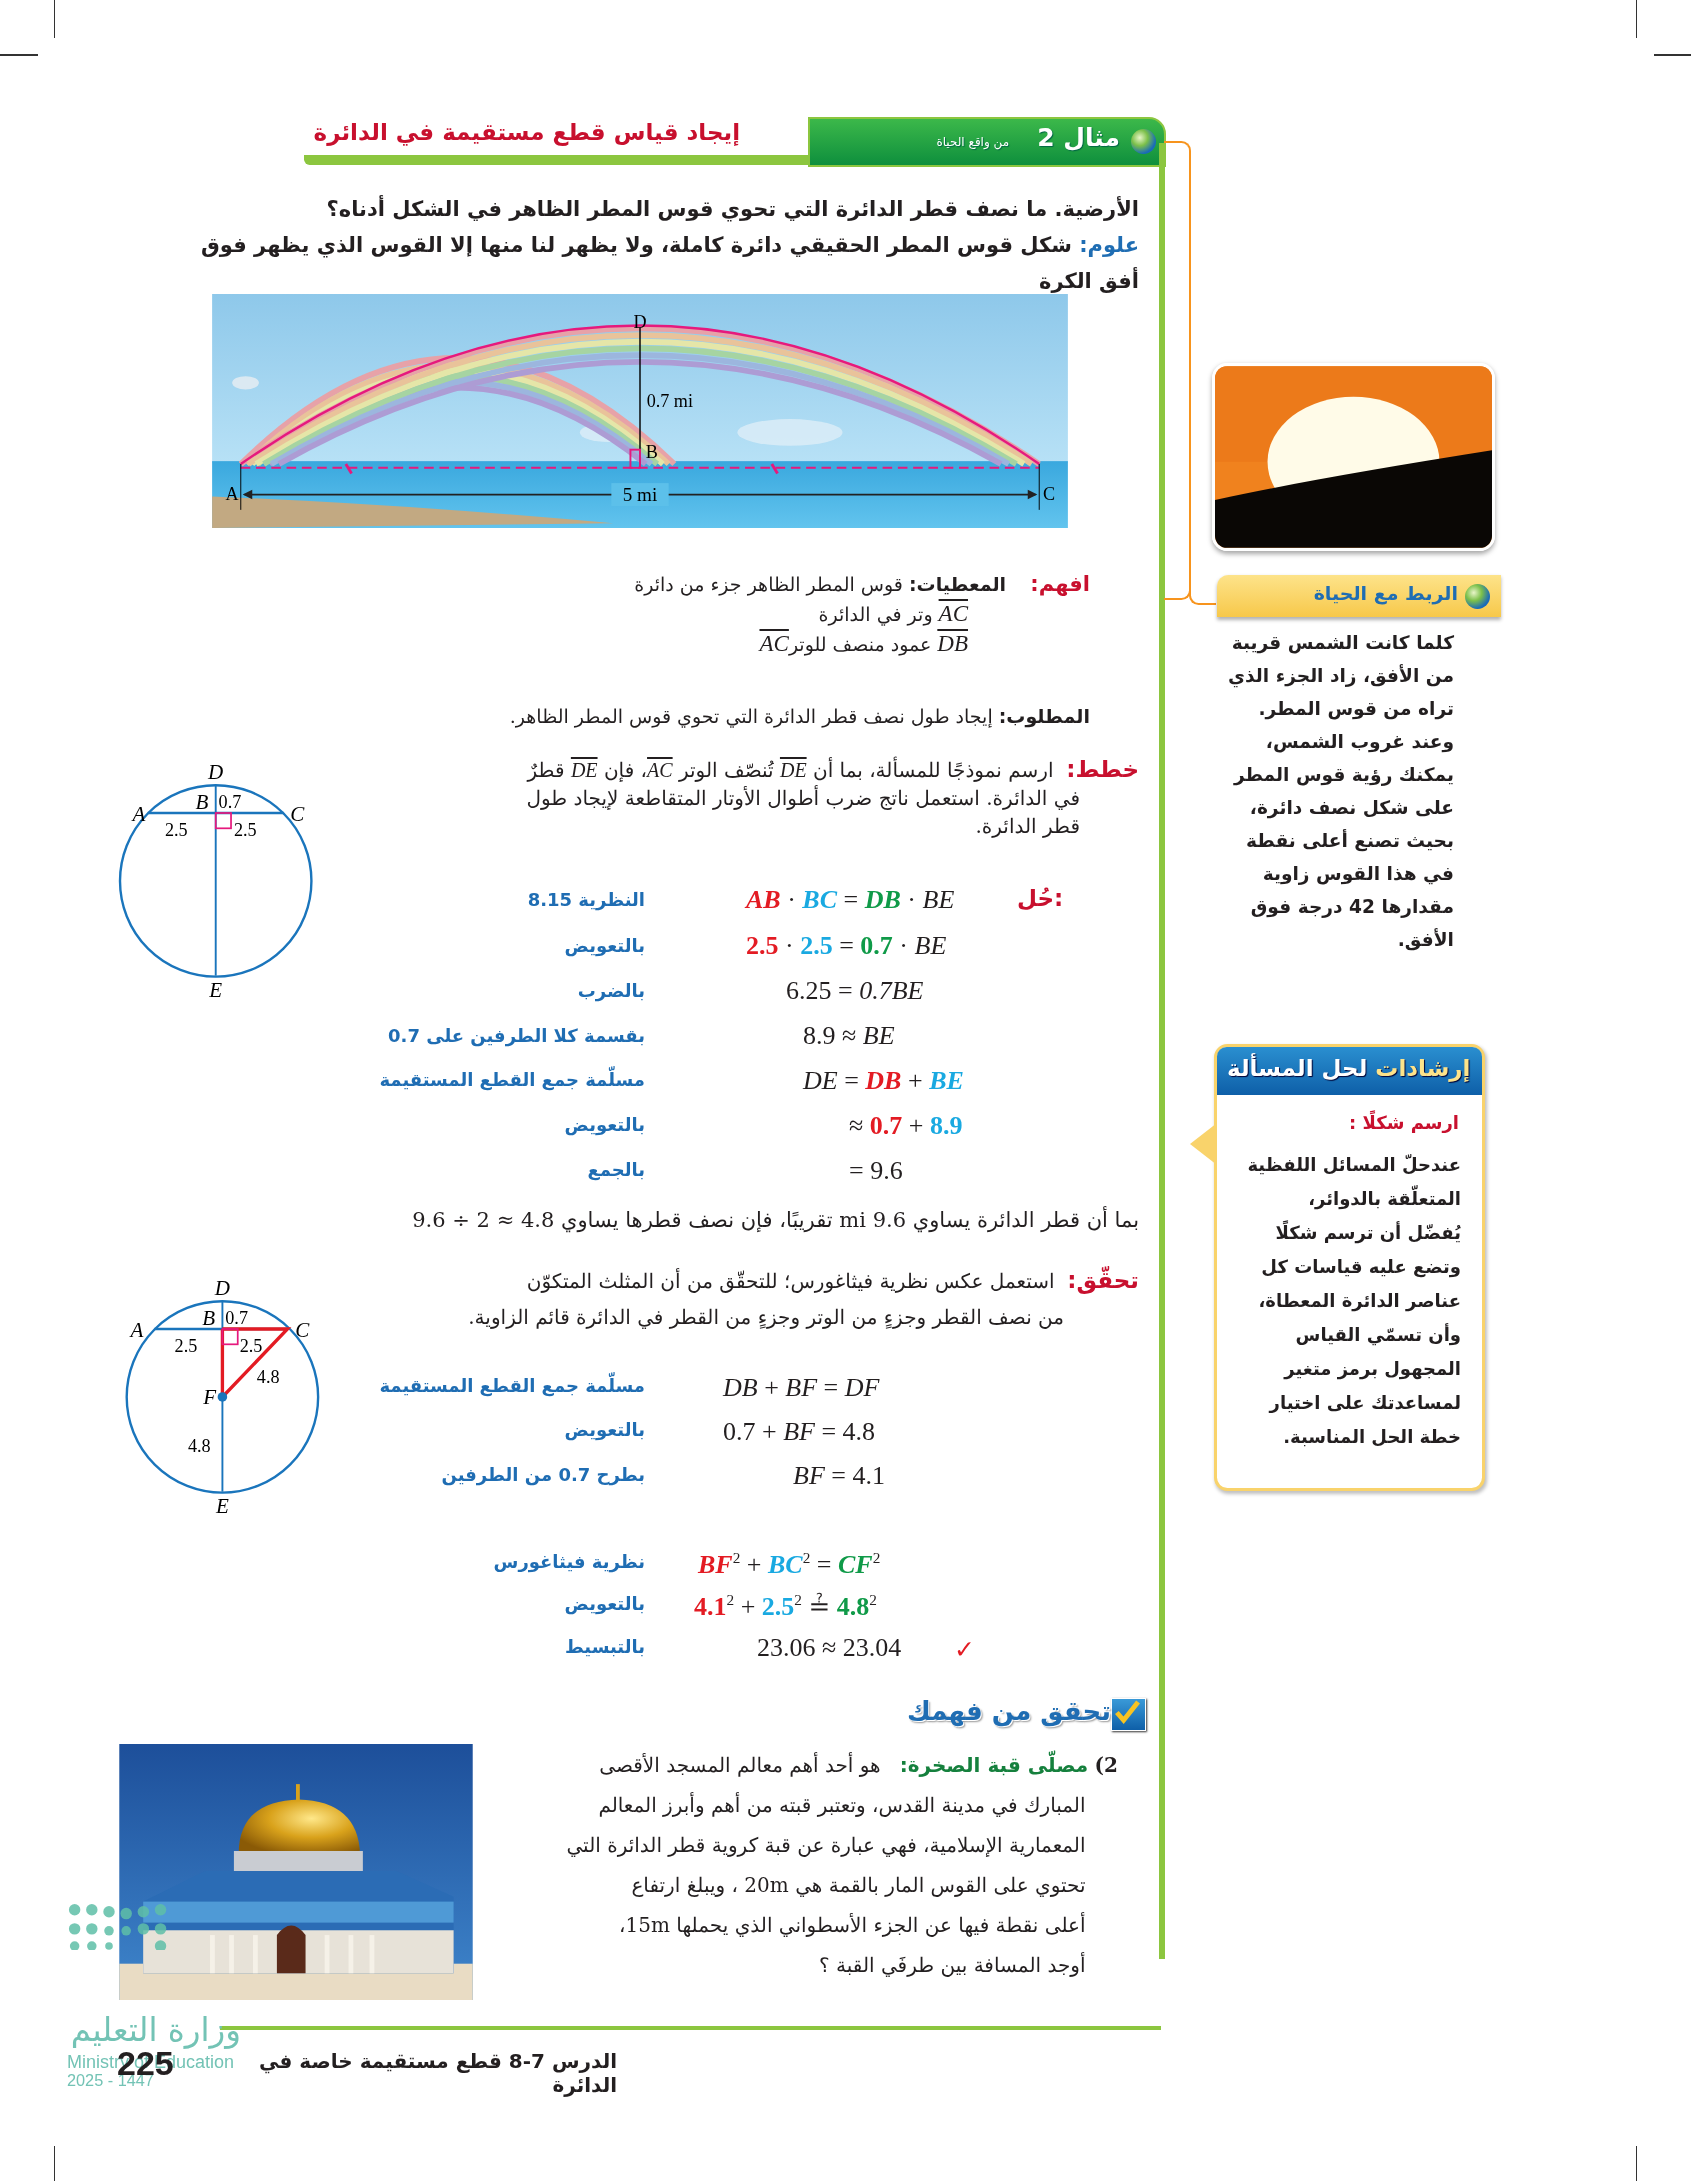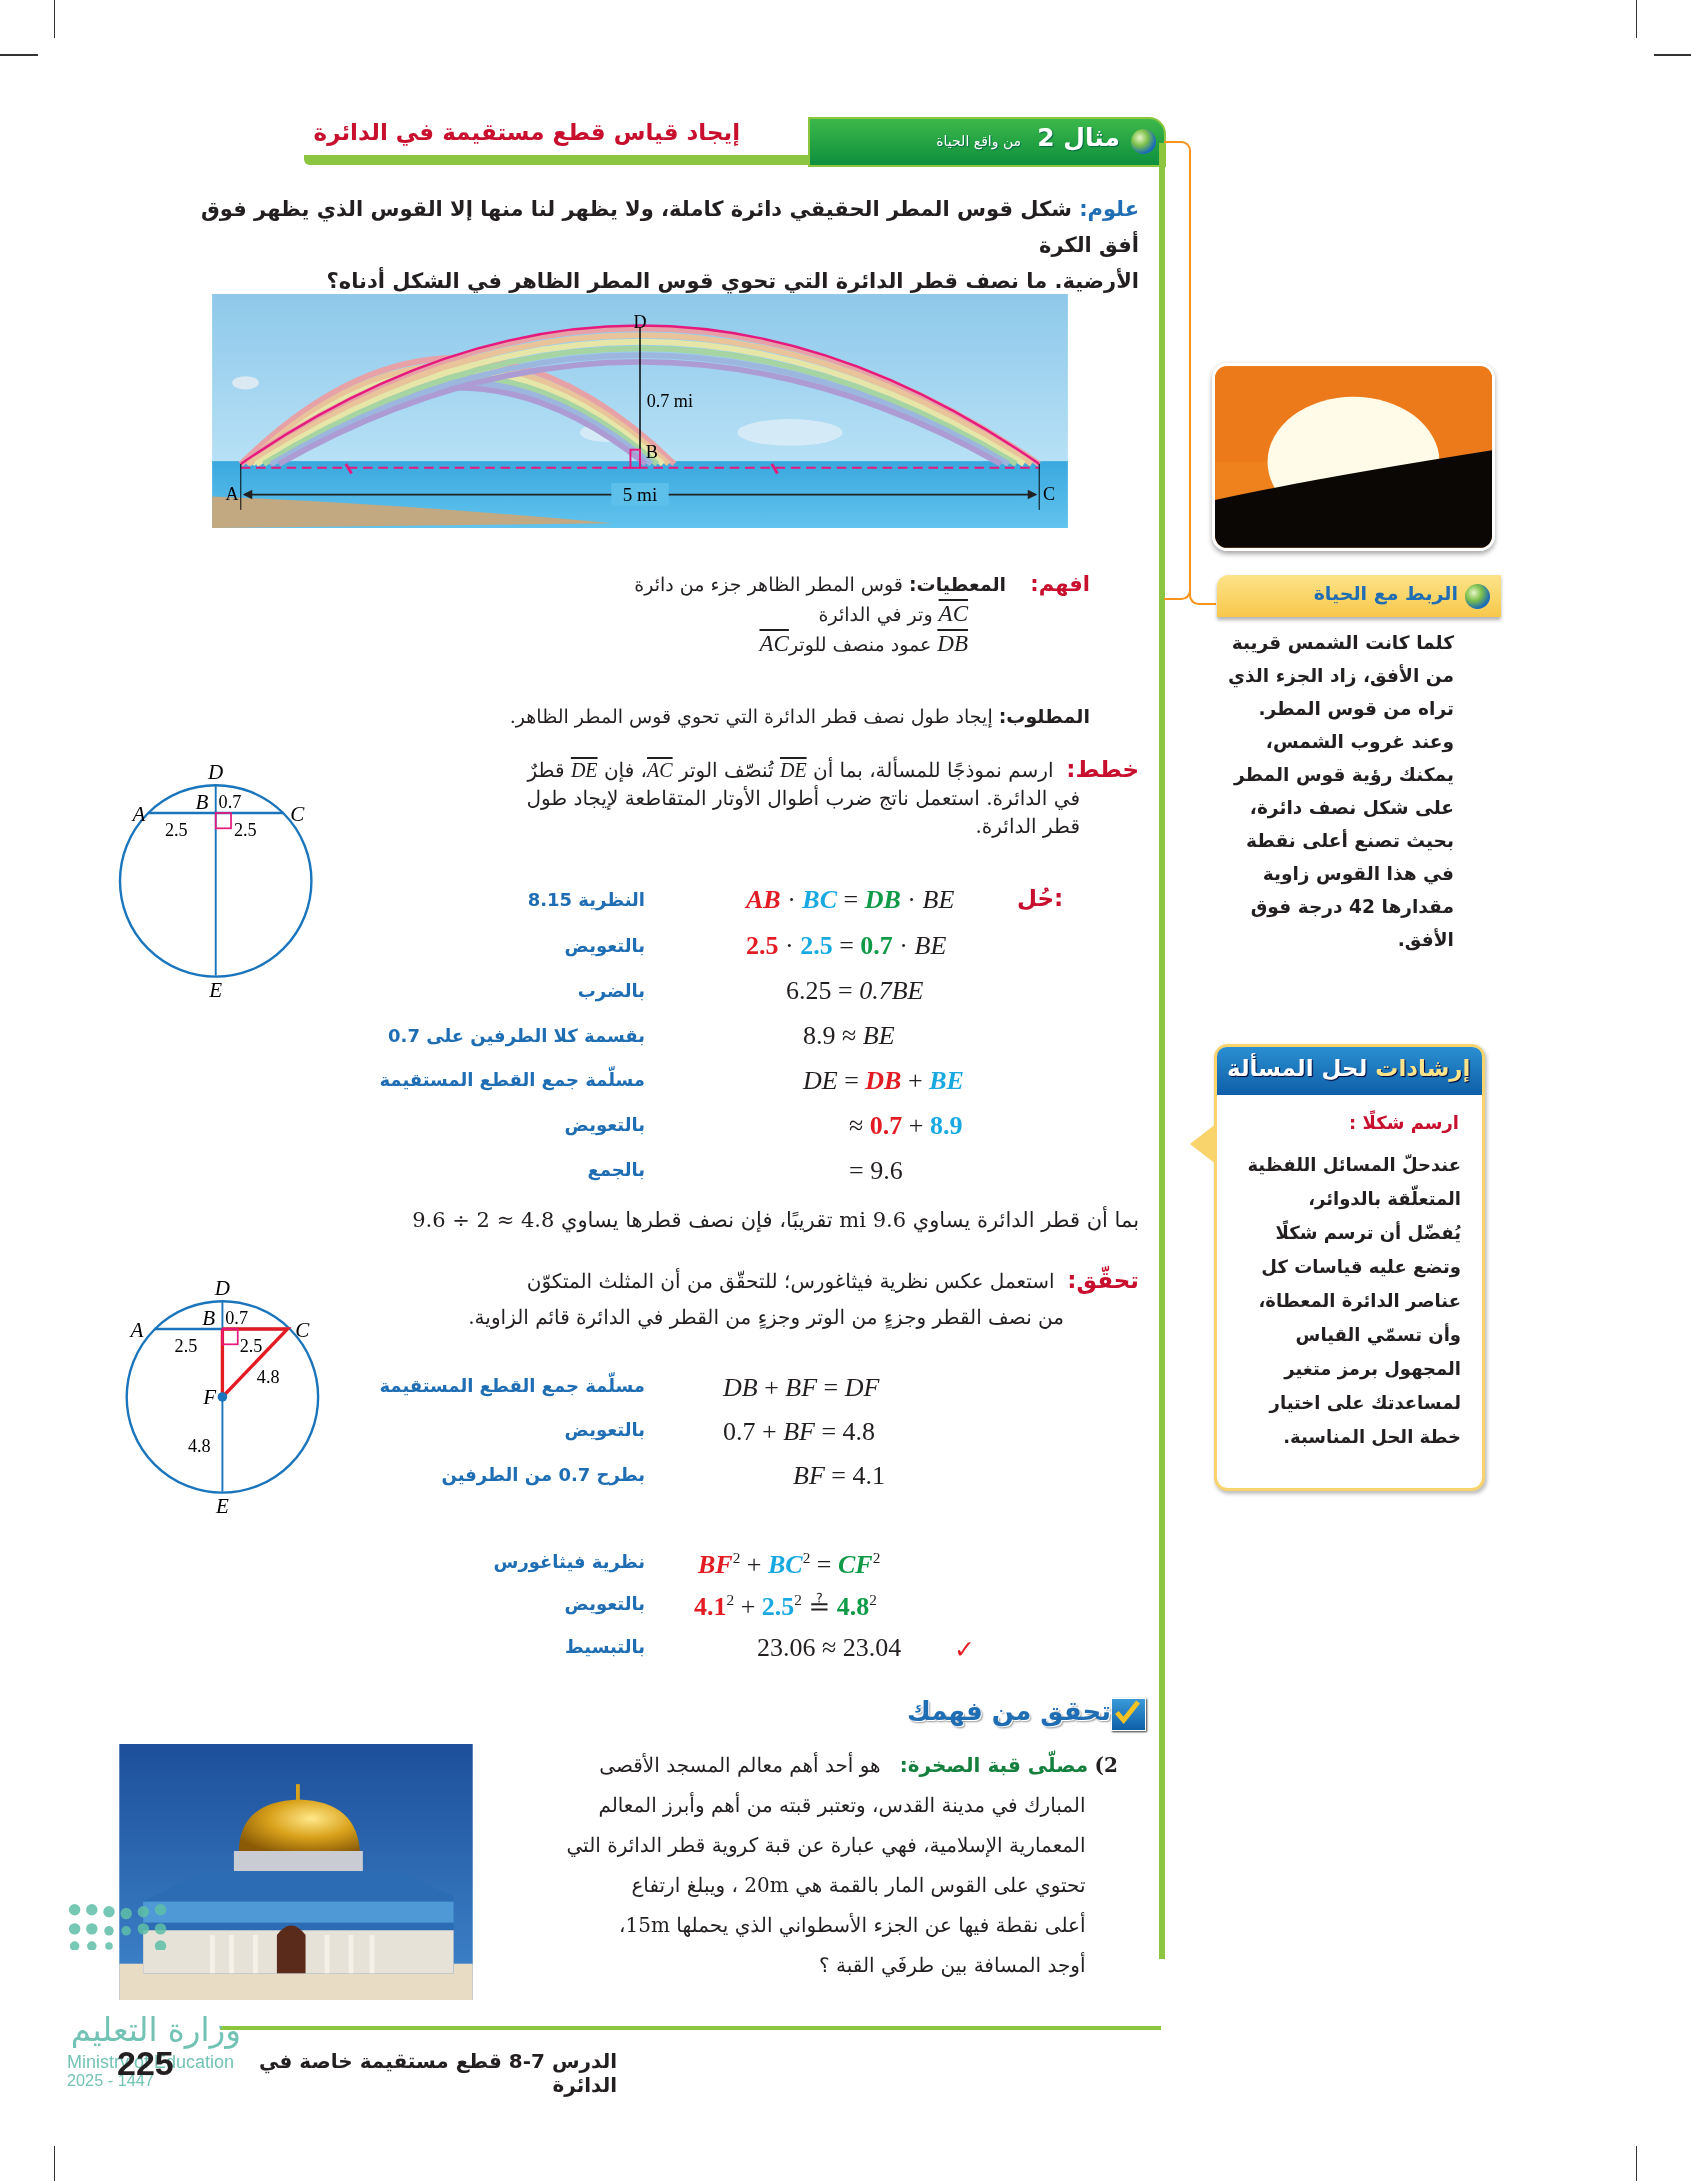--- a/index.html
+++ b/index.html
@@ -13,21 +13,21 @@
   .cyan { color:#19a9e1; }
   .green { color:#0f9a48; }
   .bold { font-weight:bold; }
 
   
   #ex-header { left:304px; top:117px; width:862px; height:50px; }
   #ex-green-tab { position:absolute; right:0; top:0; width:358px; height:50px; background:linear-gradient(#3cb84a,#0e8f3d); border-radius:0 17px 0 0; border:2.9px solid #8cc63f; box-sizing:border-box; }
   #ex-underbar { position:absolute; left:0; right:0; top:38px; height:9.6px; background:#8cc63f; border-radius:0 0 0 5.7px; }
   #ex-title { position:absolute; left:9.6px; top:1.9px; font-size:23px; font-weight:bold; color:#c8102e; direction:rtl; }
   #ex-label { position:absolute; right:46px; top:5.7px; color:#fff; font-size:25px; font-weight:bold; direction:rtl; text-shadow:1px 1px 1px #064; }
-  #ex-sub { font-size:14px; font-weight:normal; margin-right:16px; }
+  #ex-sub { font-size:12px; font-weight:normal; margin-right:28px; }
   .globe { position:absolute; width:25px; height:25px; border-radius:50%; background:radial-gradient(circle at 35% 35%, #e8f5c8 0, #7cc04a 35%, #1a6bb8 70%); }
 
   #green-right-rule { left:1159px; top:143px; width:5.7px; height:1816px; background:#8cc63f; }
   #orange-connector { left:1164px; top:141px; width:27px; height:459px; border:2.9px solid #f7941d; border-left:none; border-radius:0 9.6px 9.6px 0; box-sizing:border-box; }
   #orange-conn-bottom { left:1189px; top:574px; width:25px; height:29px; border-bottom:2.9px solid #f7941d; border-left:2.9px solid #f7941d; border-radius:0 0 0 9.6px; }
 
   .p-text { font-size:22px; line-height:38px; font-family:"DejaVu Serif", serif; }
   .lbl-science { color:#1f6db3; font-weight:bold; }
 
   
@@ -79,22 +79,22 @@
   </div>
   <div id="ex-label"><span>مثال 2</span><span id="ex-sub">من واقع الحياة</span></div>
   <div id="ex-title">إيجاد قياس قطع مستقيمة في الدائرة</div>
 </div>
 
 <div class="abs" id="green-right-rule"></div>
 <div class="abs" id="orange-connector"></div>
 <div class="abs" id="orange-conn-bottom"></div>
 
 <div class="abs rtl p-text" style="right:553px; top:191px; width:975px; font-weight:bold; font-family:'DejaVu Sans',sans-serif; font-size:21px; line-height:36px;">
+  <div><span>الأرضية. ما نصف قطر الدائرة التي تحوي قوس المطر الظاهر في الشكل أدناه؟</span></div>
   <div><span class="lbl-science">علوم:</span> <span>شكل قوس المطر الحقيقي دائرة كاملة، ولا يظهر لنا منها إلا القوس الذي يظهر فوق أفق الكرة</span></div>
-  <div><span>الأرضية. ما نصف قطر الدائرة التي تحوي قوس المطر الظاهر في الشكل أدناه؟</span></div>
 </div>
 
 <svg class="abs" id="rainbow-fig" viewBox="0 0 896 245">
   <defs>
     <linearGradient id="sky" x1="0" y1="0" x2="0" y2="1">
         <stop offset="0" stop-color="#8ec8ea"></stop>
         <stop offset="1" stop-color="#b7e1f6"></stop>
       </linearGradient>
     <linearGradient id="sea" x1="0" y1="0" x2="0" y2="1">
         <stop offset="0" stop-color="#3aa8de"></stop>

